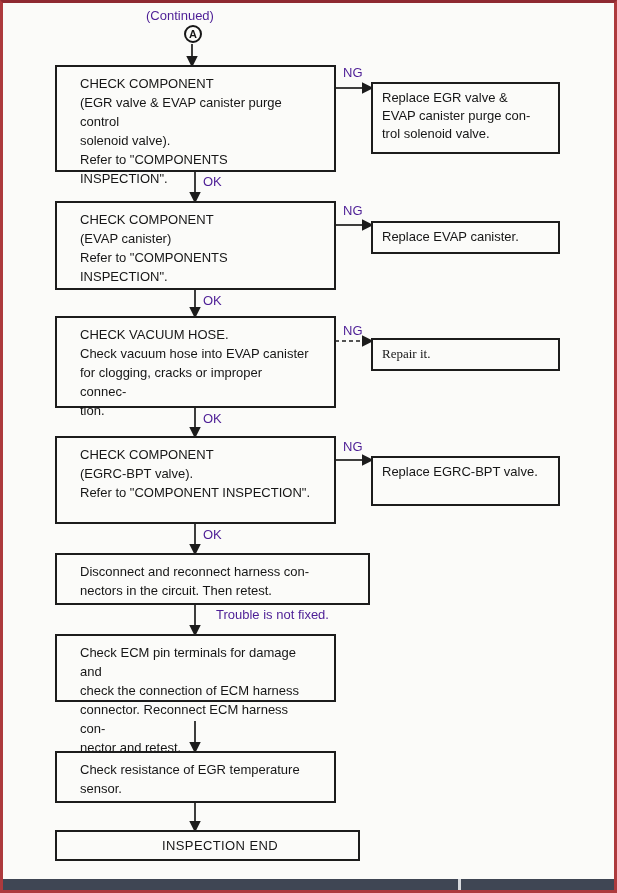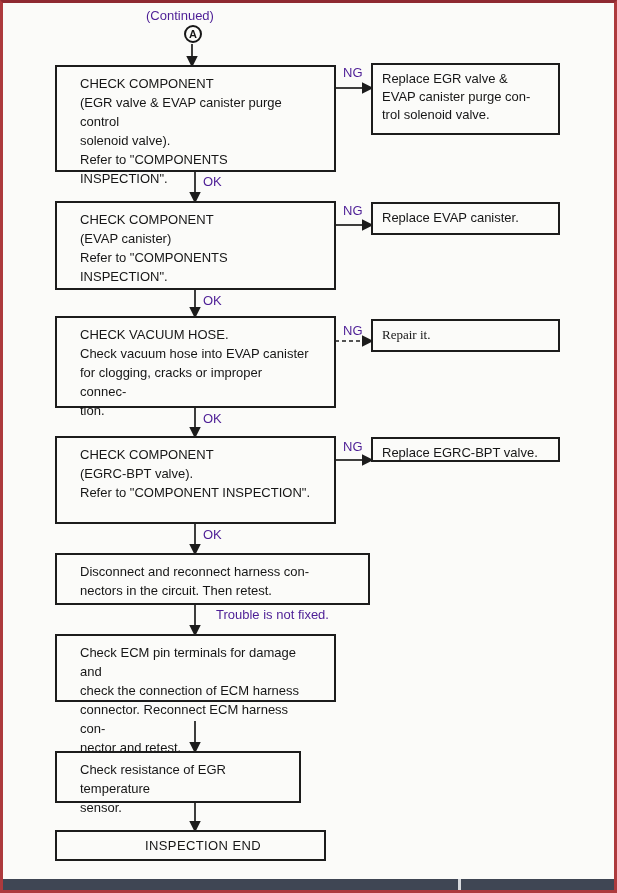--- a/index.html
+++ b/index.html
@@ -26,21 +26,21 @@
   .box {
     position: absolute;
     border: 2px solid #1c1c1c;
     background: #fbfbf9;
     color: #161616;
     font-size: 13px;
     line-height: 19px;
     padding: 7px 23px;
     white-space: pre-line;
   }
-  .box.side { line-height: 18px; padding: 5px 9px; }
+  .box.side { line-height: 18px; padding: 5px 9px; margin-top: 19px; }
   .box.center {
     text-align: center;
     padding: 0;
     line-height: 27px;
     letter-spacing: 0.4px;
   }
 
   .lbl {
     position: absolute;
     color: #4c1d95;
@@ -114,30 +114,30 @@
 tion.</div>
   <div class="box" style="left:52px; top:433px; width:281px; height:88px;">CHECK COMPONENT
 (EGRC-BPT valve).
 Refer to "COMPONENT INSPECTION".</div>
   <div class="box" style="left:52px; top:550px; width:315px; height:52px;">Disconnect and reconnect harness con-
 nectors in the circuit. Then retest.</div>
   <div class="box" style="left:52px; top:631px; width:281px; height:68px;">Check ECM pin terminals for damage and
 check the connection of ECM harness
 connector. Reconnect ECM harness con-
 nector and retest.</div>
-  <div class="box" style="left:52px; top:748px; width:246px; height:52px;">Check resistance of EGR temperature
+  <div class="box" style="left:52px; top:748px; width:281px; height:52px;">Check resistance of EGR temperature
 sensor.</div>
-  <div class="box center" style="left:52px; top:827px; width:271px; height:31px;padding-left:25px;">INSPECTION END</div>
+  <div class="box center" style="left:52px; top:827px; width:305px; height:31px;padding-left:25px;">INSPECTION END</div>
 
   <div class="box side" style="left:368px; top:60px; width:189px; height:72px;">Replace EGR valve &amp;
 EVAP canister purge con-
 trol solenoid valve.</div>
   <div class="box side" style="left:368px; top:199px; width:189px; height:33px;">Replace EVAP canister.</div>
   <div class="box side" style="left:368px; top:316px; width:189px; height:33px;font-family:Liberation Serif, serif;">Repair it.</div>
-  <div class="box side" style="left:368px; top:434px; width:189px; height:25px;">Replace EGRC-BPT valve.</div>
+  <div class="box side" style="left:368px; top:434px; width:189px; height:50px;">Replace EGRC-BPT valve.</div>
 
   <div class="lbl" style="left:200px; top:172px;">OK</div>
   <div class="lbl" style="left:200px; top:291px;">OK</div>
   <div class="lbl" style="left:200px; top:409px;">OK</div>
   <div class="lbl" style="left:200px; top:525px;">OK</div>
 
   <div class="lbl" style="left:340px; top:63px;">NG</div>
   <div class="lbl" style="left:340px; top:201px;">NG</div>
   <div class="lbl" style="left:340px; top:321px;">NG</div>
   <div class="lbl" style="left:340px; top:437px;">NG</div>

